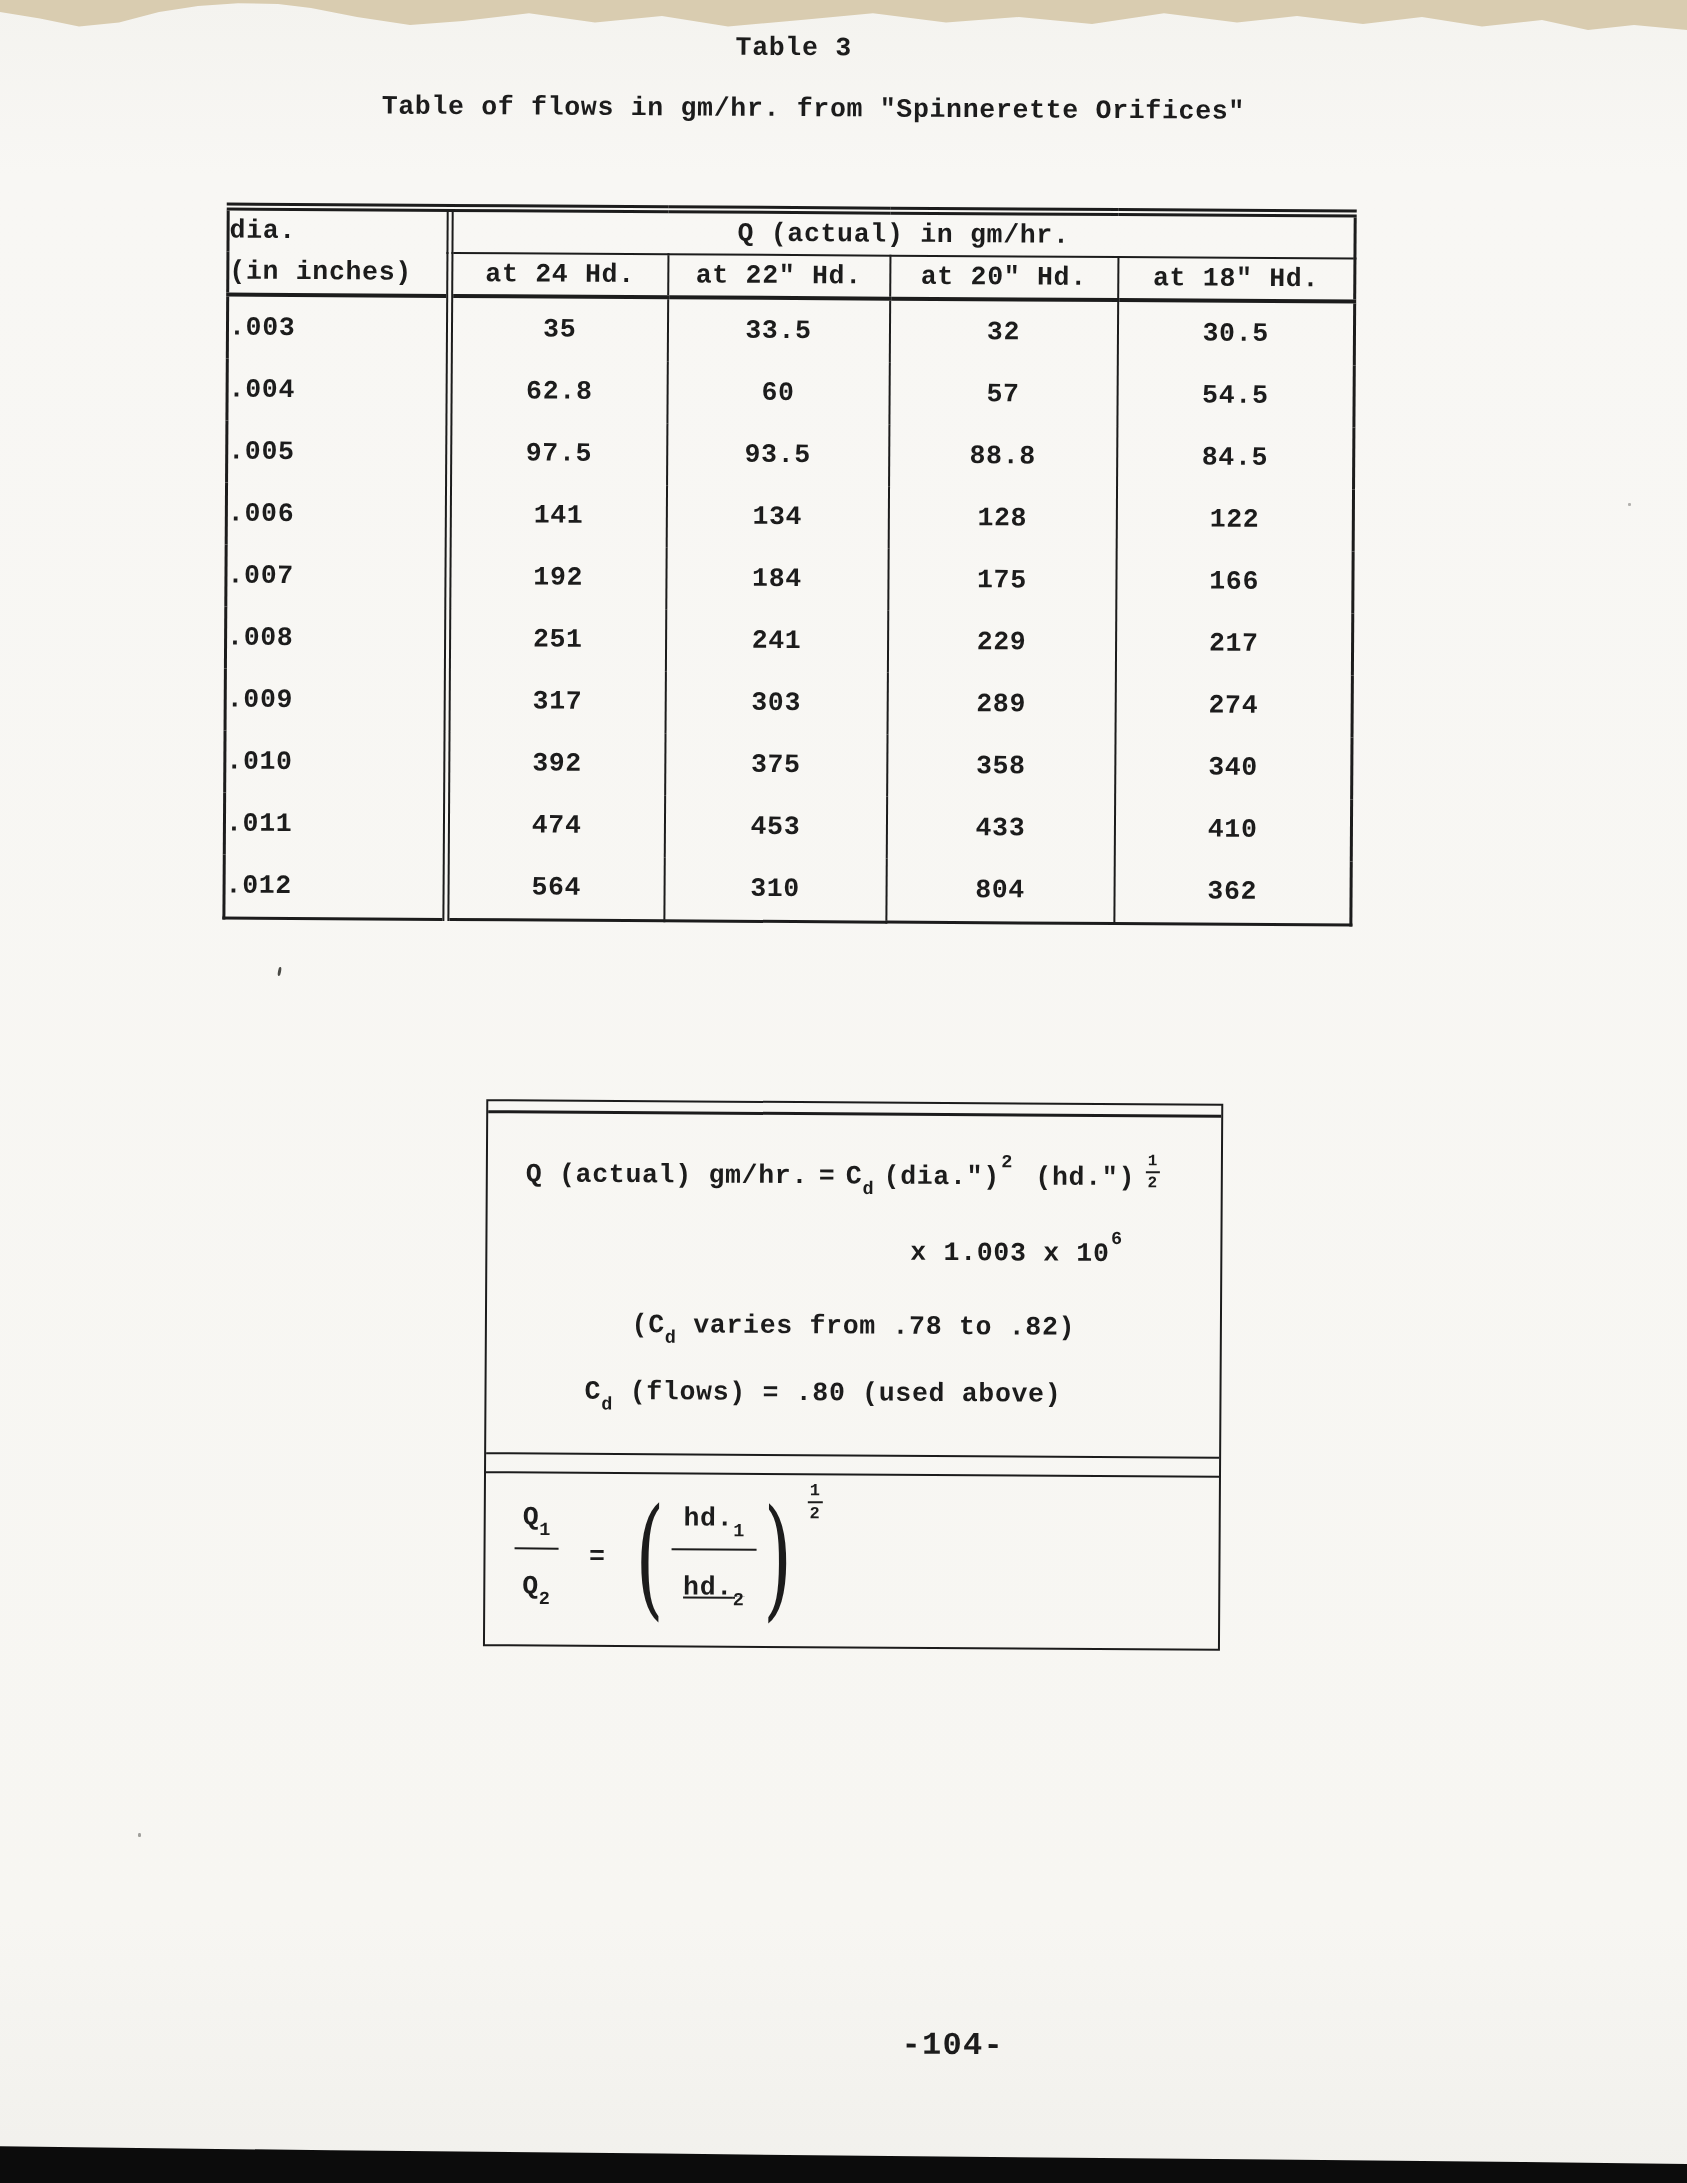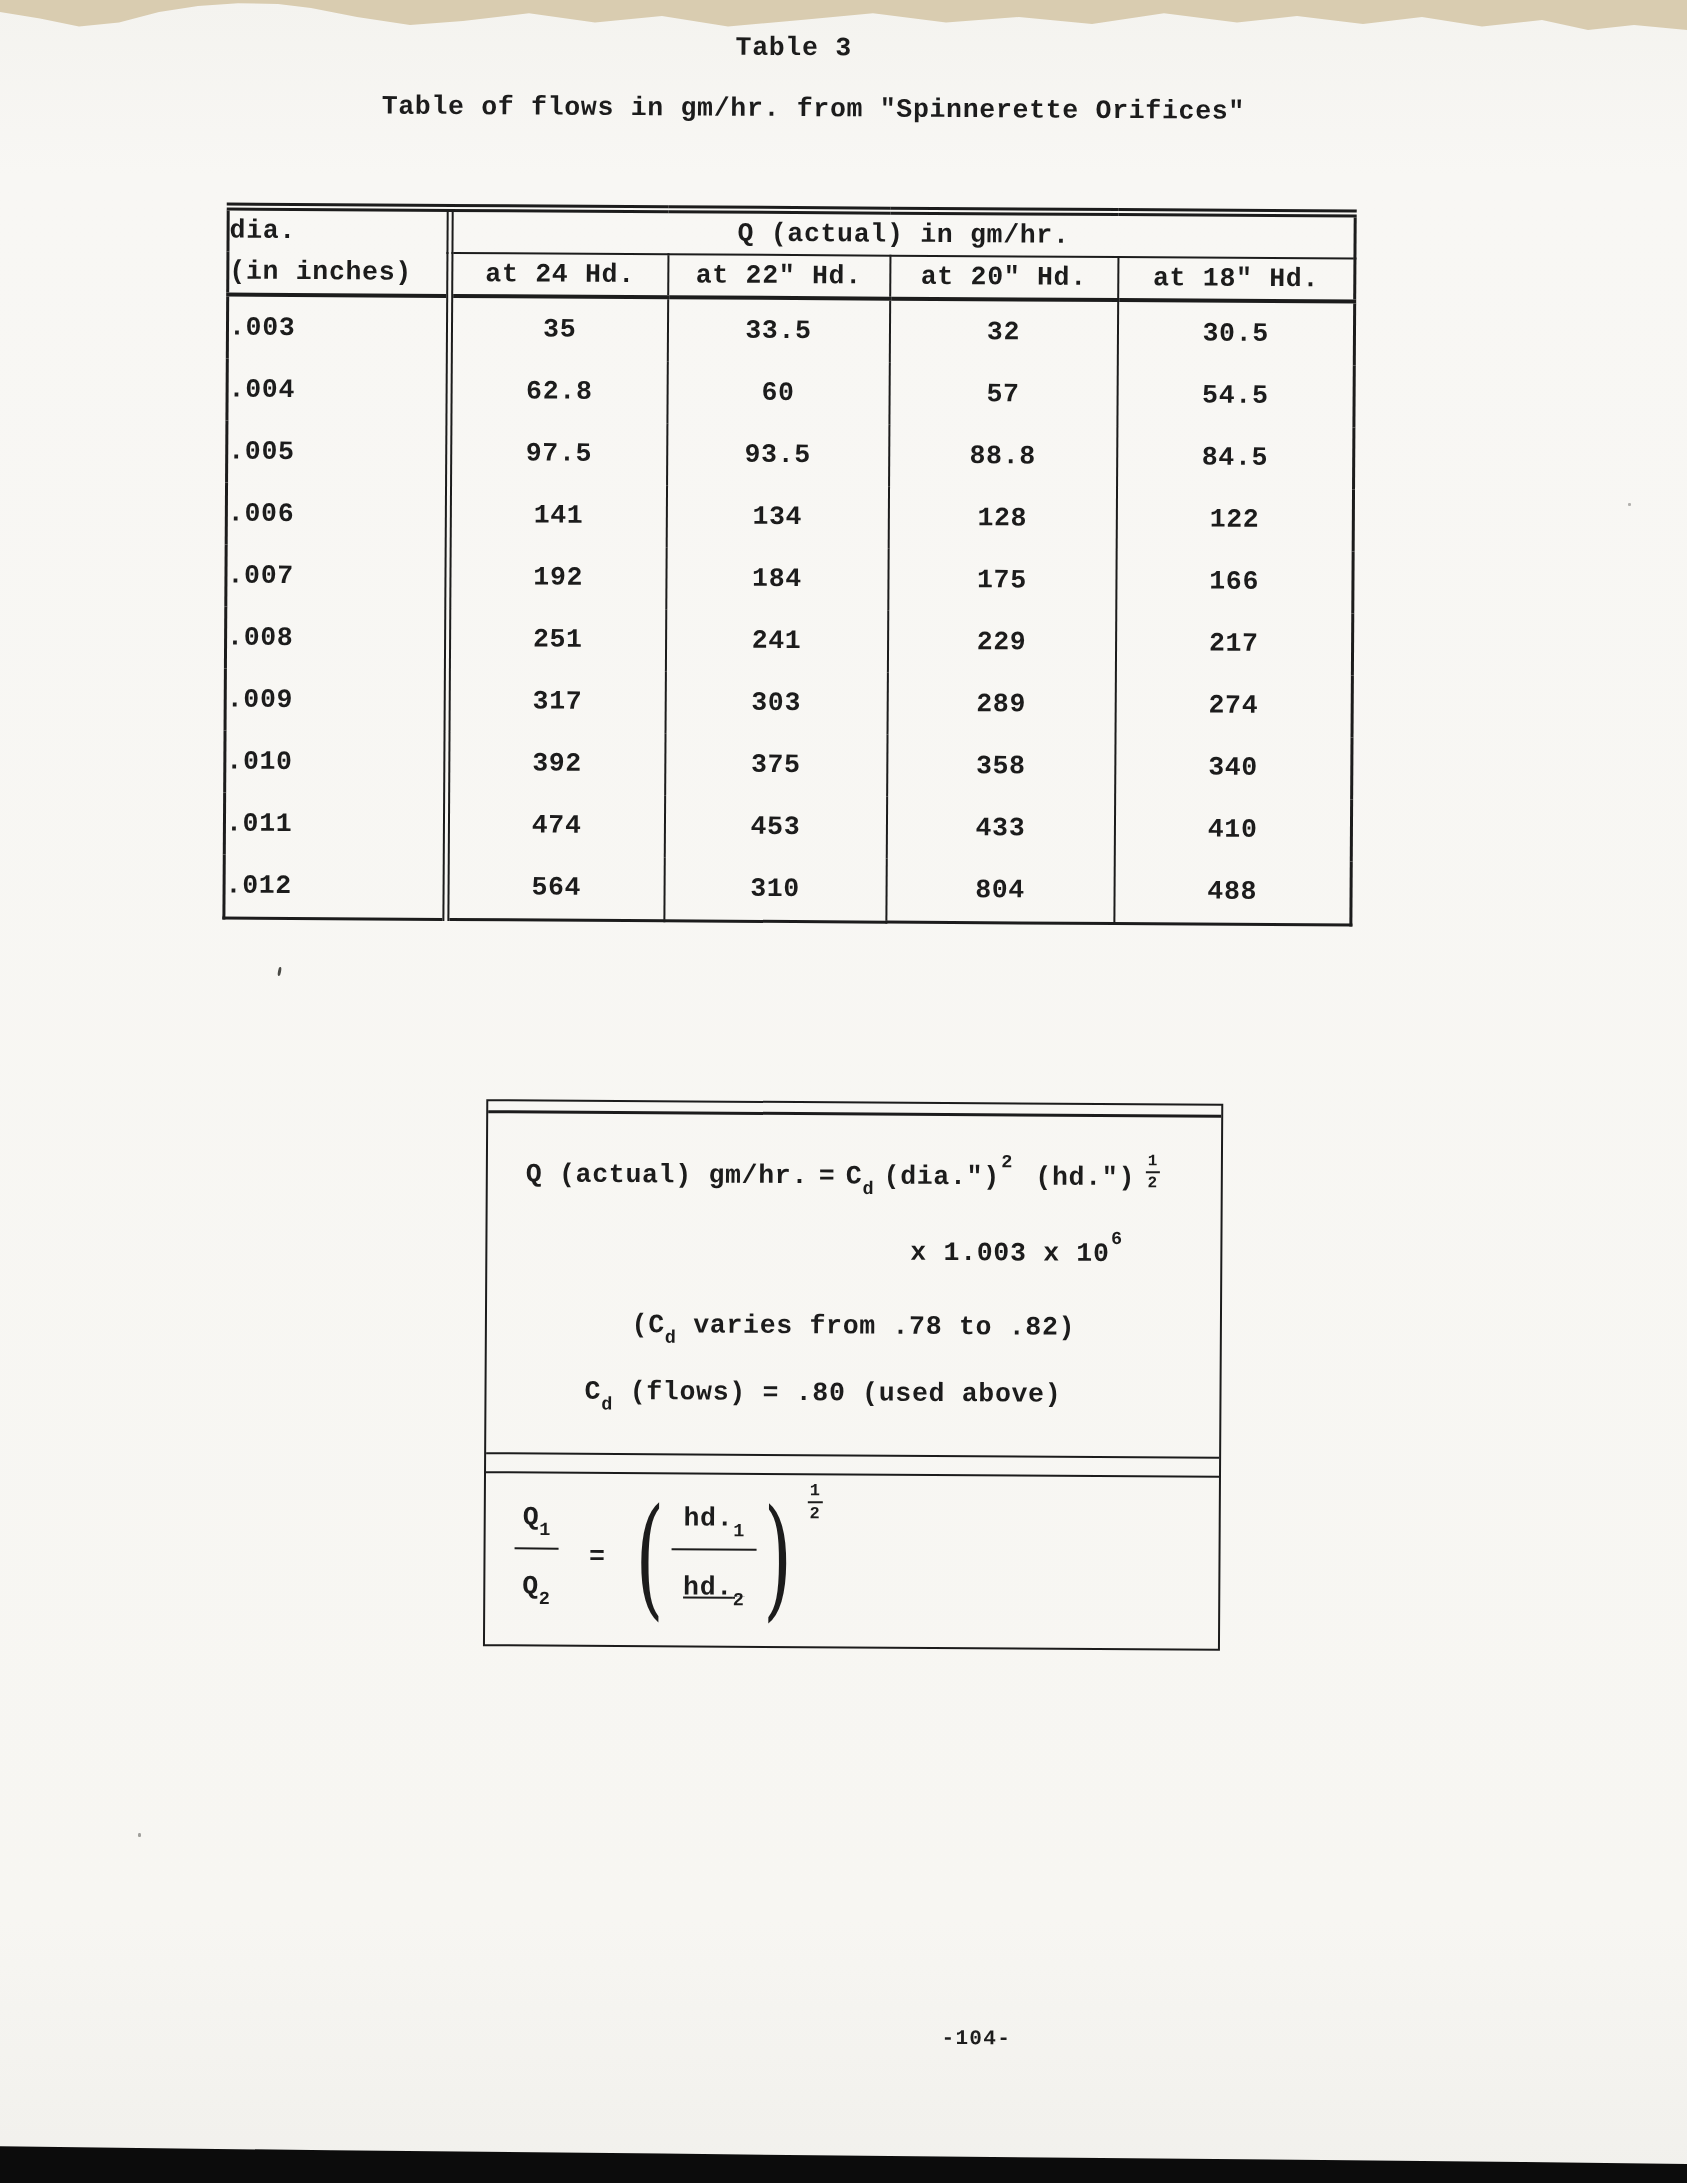--- a/index.html
+++ b/index.html
@@ -70,21 +70,21 @@
   .frac .num{display:block;padding:0 8px 6.6px;border-bottom:2.6px solid #1c1c1c;}
   .frac .den{display:block;padding-top:6.6px;margin-top:16px;}
   .req{margin:0 30px;}
   .bigparen{font-family:"DejaVu Serif",serif;font-weight:400;font-size:73px;
     display:inline-block;transform:scaleY(1.8);line-height:0;}
   .hdfrac{margin:0 6.6px;}
   .hdfrac .num{padding:0 12px 6.6px;text-align:right;}
   .hdfrac .den{padding-top:6.6px;text-decoration:underline;}
   .ratio .expfrac{top:-56px;margin-left:14.6px;font-size:17px;}
 
-  .pagenum{position:absolute;left:914px;top:2022px;font-size:21px;letter-spacing:1.3px;margin-left:40px;}
+  .pagenum{position:absolute;left:914px;top:2022px;font-size:32px;letter-spacing:1.3px;}
   .speck{position:absolute;background:#4a4a46;border-radius:40%;}
   .speck.s1{left:278px;top:967px;width:3.3px;height:9.3px;transform:rotate(10deg);}
   .speck.s2{left:138px;top:1833px;width:2.6px;height:4px;opacity:.5;}
   .speck.s3{left:1628px;top:503px;width:2.6px;height:3.3px;opacity:.4;}
 </style>
 </head>
 <body>
 
 <div class="torn"></div>
 <div class="scanedge"></div>
@@ -182,21 +182,21 @@
       <td class="c-val">474</td>
       <td class="c-val">453</td>
       <td class="c-val">433</td>
       <td class="c-val">410</td>
     </tr>
         <tr>
       <td class="c-dia">.012</td>
       <td class="c-val">564</td>
       <td class="c-val">310</td>
       <td class="c-val">804</td>
-      <td class="c-val">488</td>
+      <td class="c-val">362</td>
     </tr>
       </tbody>
   </table>
 
   <div class="fbox">
     <div class="fbox-innerline"></div>
     <div class="fbox-top">
 
       <div class="f-line1">
         <span>Q (actual) gm/hr.</span><span class="feq">=</span><span>C</span><sub class="tw">d</sub><span class="gapA">(dia.")</span><sup class="exp">2</sup><span class="gapB">(hd.")</span><span class="expfrac">

